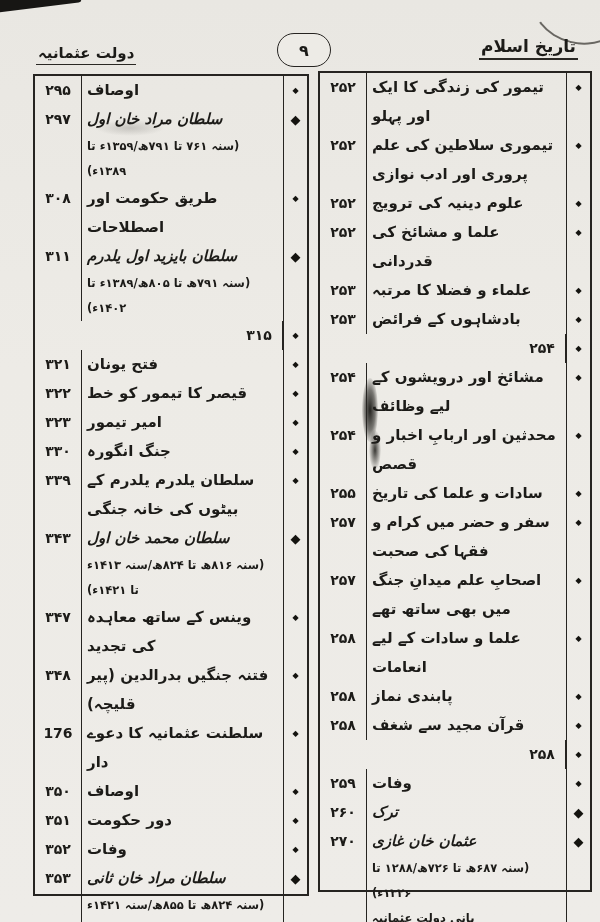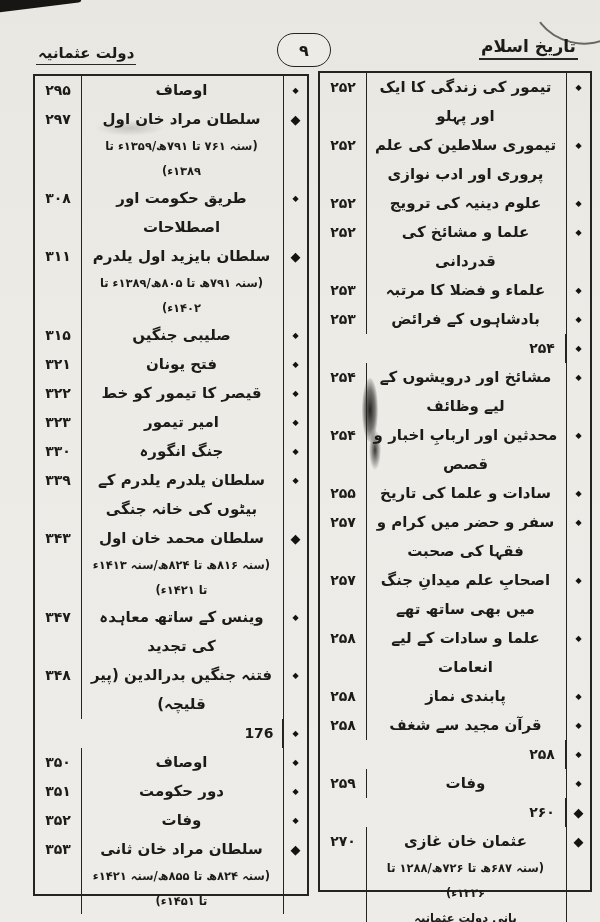--- a/index.html
+++ b/index.html
@@ -47,26 +47,26 @@
     width:23px;flex:0 0 23px;
     border-left:1.6px solid #262421;
     text-align:center;line-height:29px;
     display:flex;align-items:flex-start;justify-content:center;
   }
   .diamond{font-size:8px;line-height:29px;color:#14130f;}
   .diamond.big{font-size:13px;}
   .cell-text{
     flex:1 1 auto;
     padding:0 7px 0 5px;
-    text-align:center;
+    text-align:left;
     font-size:15px;font-weight:bold;line-height:29px;
   }
-  .toc-row.heading .cell-text{text-align:center;}
+  .toc-row.heading .cell-text{text-align:left;font-style:italic;}
   .toc-row.subline .cell-text{
-    text-align:center;font-size:11.5px;line-height:25px;font-weight:bold;
+    text-align:left;font-size:11.5px;line-height:25px;font-weight:bold;
   }
   .cell-num{
     width:46px;flex:0 0 46px;
     border-right:1.6px solid #262421;
     text-align:center;
     font-size:14px;font-weight:bold;line-height:29px;
   }
   
   .art{position:absolute;pointer-events:none;}
   .art-corner-tl{
@@ -228,20 +228,21 @@
         <div class="cell-bullet">
           <span class="diamond">◆</span>
         </div>
         <div class="cell-text">وفات</div>
         <div class="cell-num">۲۵۹</div>
       </div>
       <div class="toc-row heading">
         <div class="cell-bullet">
           <span class="diamond big">◆</span>
         </div>
+        <div class="cell-text">ترک</div>
         <div class="cell-num">۲۶۰</div>
       </div>
       <div class="toc-row heading">
         <div class="cell-bullet">
           <span class="diamond big">◆</span>
         </div>
         <div class="cell-text">عثمان خان غازی</div>
         <div class="cell-num">۲۷۰</div>
       </div>
       <div class="toc-row subline">
@@ -297,21 +298,20 @@
       </div>
       <div class="toc-row subline">
         <div class="cell-bullet"></div>
         <div class="cell-text">(سنہ ۷۹۱ھ تا ۸۰۵ھ/۱۳۸۹ء تا ۱۴۰۲ء)</div>
         <div class="cell-num"></div>
       </div>
       <div class="toc-row item">
         <div class="cell-bullet">
           <span class="diamond">◆</span>
         </div>
-        <div class="cell-text">صلیبی جنگیں</div>
         <div class="cell-num">۳۱۵</div>
       </div>
       <div class="toc-row item">
         <div class="cell-bullet">
           <span class="diamond">◆</span>
         </div>
         <div class="cell-text">فتح یونان</div>
         <div class="cell-num">۳۲۱</div>
       </div>
       <div class="toc-row item">
@@ -365,20 +365,21 @@
         <div class="cell-bullet">
           <span class="diamond">◆</span>
         </div>
         <div class="cell-text">فتنہ جنگیں بدرالدین (پیر قلیچہ)</div>
         <div class="cell-num">۳۴۸</div>
       </div>
       <div class="toc-row item">
         <div class="cell-bullet">
           <span class="diamond">◆</span>
         </div>
+        <div class="cell-text">سلطنت عثمانیہ کا دعوے دار</div>
         <div class="cell-num">176</div>
       </div>
       <div class="toc-row item">
         <div class="cell-bullet">
           <span class="diamond">◆</span>
         </div>
         <div class="cell-text">اوصاف</div>
         <div class="cell-num">۳۵۰</div>
       </div>
       <div class="toc-row item">

